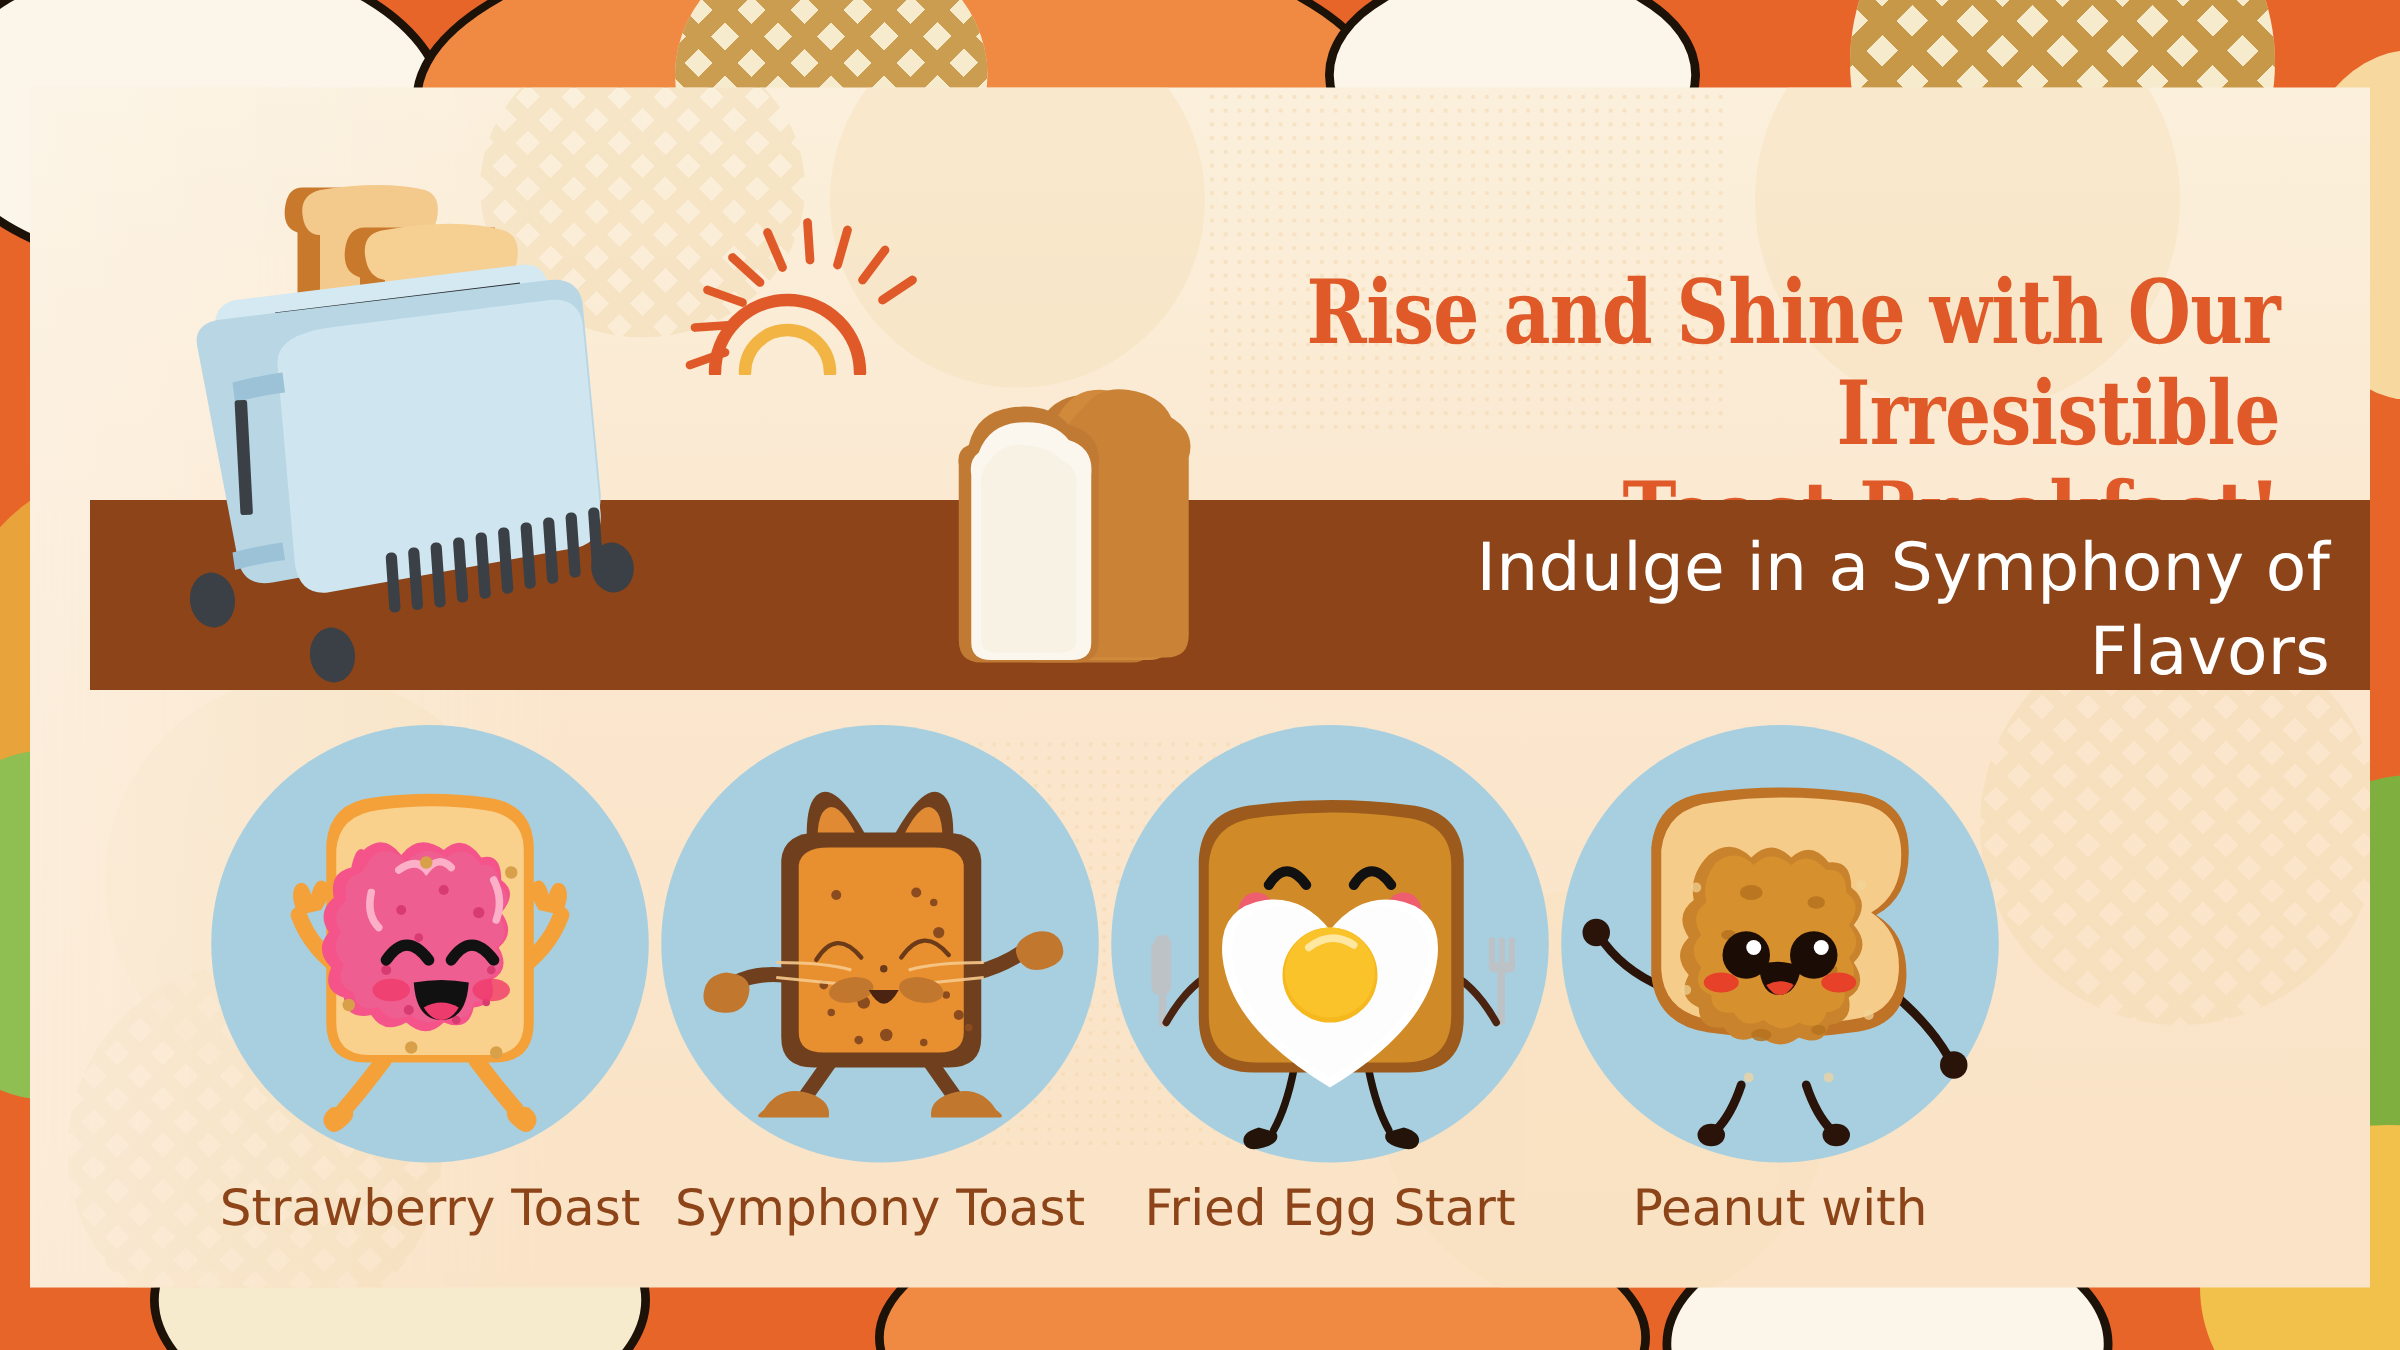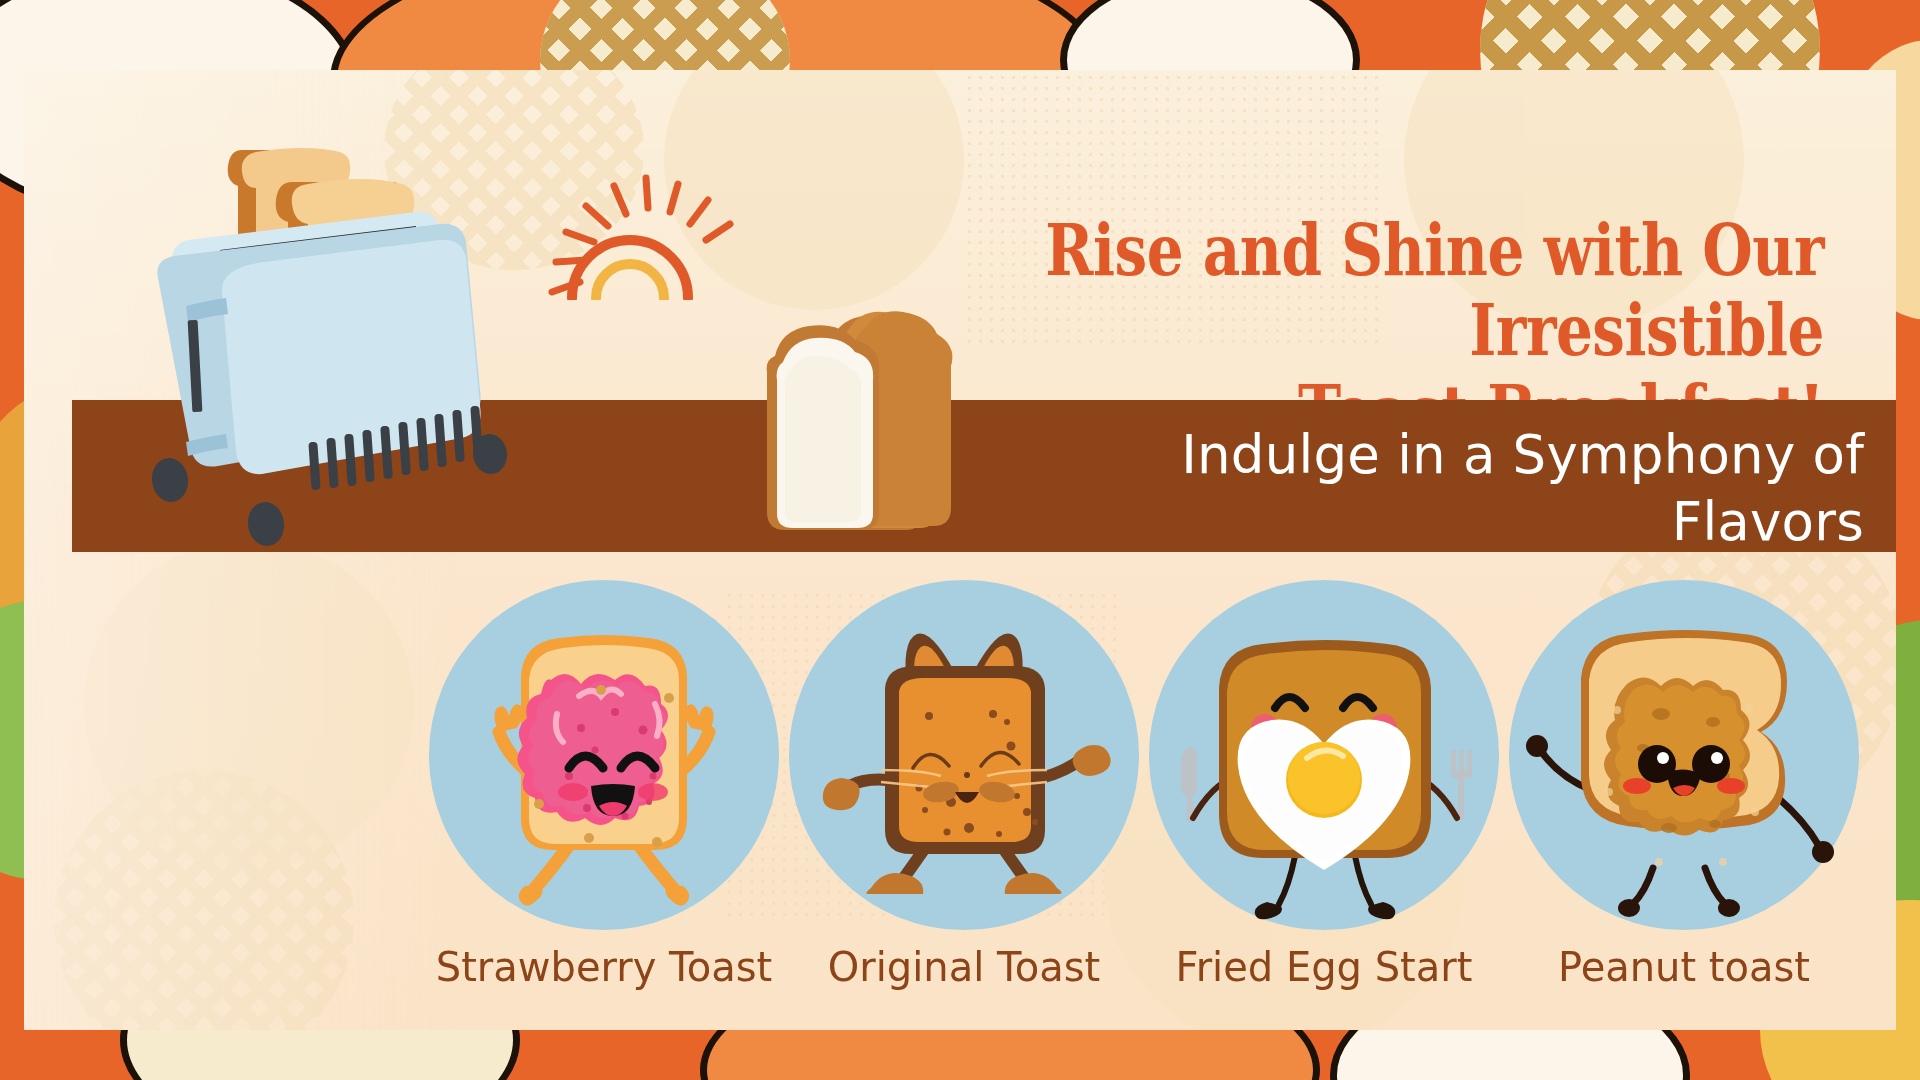--- a/index.html
+++ b/index.html
@@ -87,21 +87,21 @@
   .sunburst{position:absolute;left:520px;top:100px;width:210px;height:130px;}
 
   
   .toaster{position:absolute;left:100px;top:72px;width:420px;height:420px;}
 
   
   .breadstack{position:absolute;left:715px;top:240px;width:240px;height:225px;}
 
   
   .products{position:absolute;left:140px;top:510px;width:1700px;height:420px;
-    display:flex;justify-content:flex-end;align-items:flex-start;}
+    display:flex;justify-content:flex-start;align-items:flex-start;}
   .product{width:360px;display:flex;flex-direction:column;align-items:center;}
   .disc{width:350px;height:350px;border-radius:50%;background:#A7CFE0;
     display:flex;align-items:center;justify-content:center;position:relative;}
   .disc svg{width:100%;height:100%;}
   .plabel{
     margin-top:14px;
     font-family:"DejaVu Sans", sans-serif;
     font-size:40px;
     color:#8C4418;
     white-space:nowrap;
@@ -341,21 +341,21 @@
           </g>
 
           <path d="M124 188 q16 -26 36 -2" stroke="#6B3A18" stroke-width="3.5" fill="none" stroke-linecap="round"></path>
           <path d="M192 186 q18 -26 38 -2" stroke="#6B3A18" stroke-width="3.5" fill="none" stroke-linecap="round"></path>
           <ellipse cx="152" cy="212" rx="18" ry="10" fill="#C2772F" transform="rotate(-10 152 212)"></ellipse>
           <ellipse cx="208" cy="212" rx="18" ry="10" fill="#C2772F" transform="rotate(10 208 212)"></ellipse>
           <circle cx="178" cy="195" r="3" fill="#6B3A18"></circle>
           <path d="M166 212 q12 22 24 0z" fill="#4A2410"></path>
         </svg>
       </div>
-      <div class="plabel">Original Toast</div>
+      <div class="plabel">Symphony Toast</div>
     </div>
 
     <div class="product">
       <div class="disc">
         <svg viewBox="0 0 350 350" xmlns="http://www.w3.org/2000/svg">
 
           <g fill="#BCC2C6">
             <path d="M36 170 q8 -6 12 4 l0 34 q0 8 -8 8 q-8 0 -8 -8 l0 -30 z"></path>
             <rect x="38" y="208" width="6" height="34" rx="3"></rect>
             <rect x="310" y="170" width="5" height="26" rx="2"></rect>
@@ -439,18 +439,18 @@
           <circle cx="148" cy="184" r="19" fill="#1B0D05"></circle>
           <circle cx="202" cy="184" r="19" fill="#1B0D05"></circle>
           <circle cx="154" cy="178" r="6" fill="#FFFFFF"></circle>
           <circle cx="208" cy="178" r="6" fill="#FFFFFF"></circle>
           <ellipse cx="128" cy="206" rx="14" ry="8" fill="#E8412A"></ellipse>
           <ellipse cx="222" cy="206" rx="14" ry="8" fill="#E8412A"></ellipse>
           <path d="M158 192 q18 -6 34 2 q-4 22 -18 22 q-14 0 -16 -24z" fill="#1B0D05"></path>
           <path d="M164 208 q12 -6 22 0 q-5 8 -11 8 q-6 0 -11 -8z" fill="#E8412A"></path>
         </svg>
       </div>
-      <div class="plabel">Peanut toast</div>
+      <div class="plabel">Peanut with</div>
     </div>
 
   </div>
 
 </div>
 
 </body></html>

